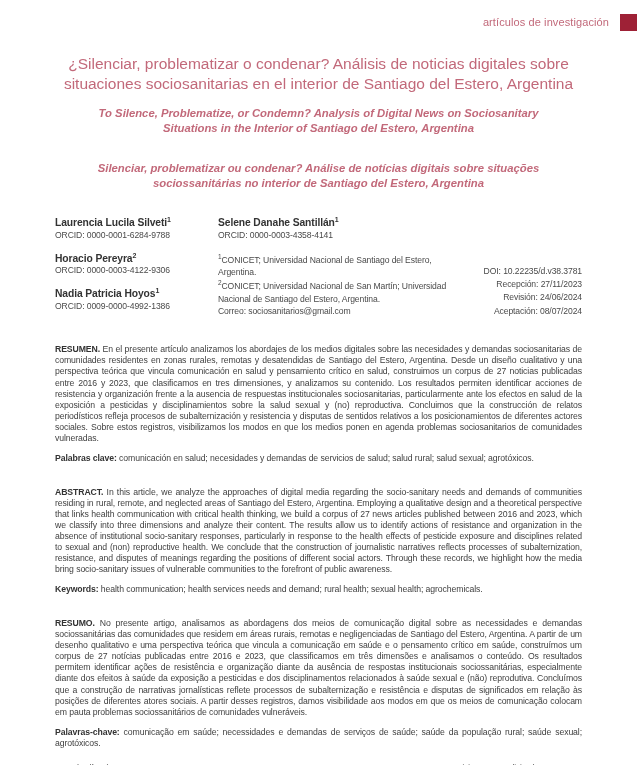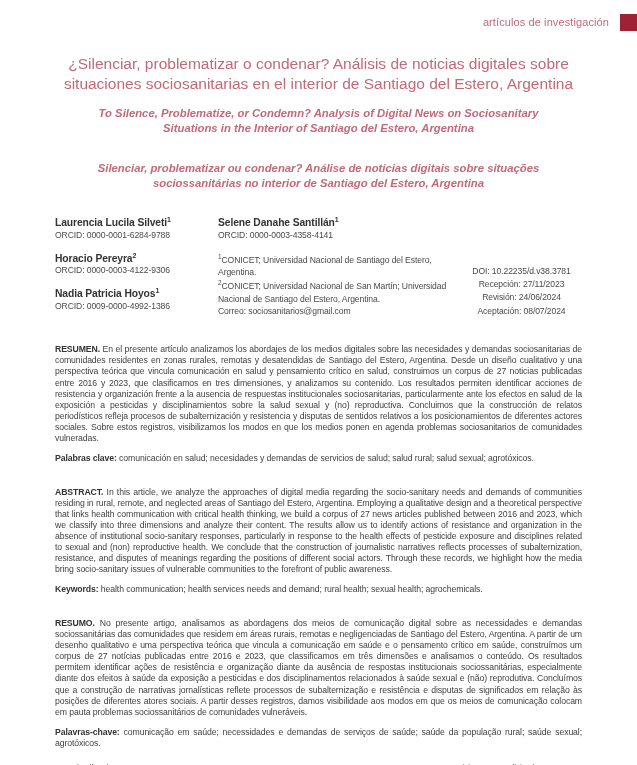--- a/index.html
+++ b/index.html
@@ -44,21 +44,21 @@
   }
   .title-pt { margin-top: 26px; }
 
   
   .content { padding: 0 55px; }
 
   
   .authors-row { display: flex; margin-top: 25px; }
   .authors-col-1 { width: 163px; flex: 0 0 163px; }
   .authors-col-2 { width: 243px; flex: 0 0 243px; }
-  .authors-col-3 { flex: 1; text-align: center; }
+  .authors-col-3 { flex: 1; text-align: right; }
   .author-entry { margin-bottom: 12px; }
   .author-name { font-size: 10.3px; font-weight: bold; color: #333333; letter-spacing: -0.1px; }
   .author-name sup { font-size: 7px; }
   .author-orcid { font-size: 8.6px; color: #4a4a4a; margin-top: 1.5px; letter-spacing: -0.1px; }
   .affiliations {
     margin-top: 12px;
     font-size: 8.6px;
     line-height: 1.45;
     color: #4a4a4a;
     letter-spacing: -0.1px;

